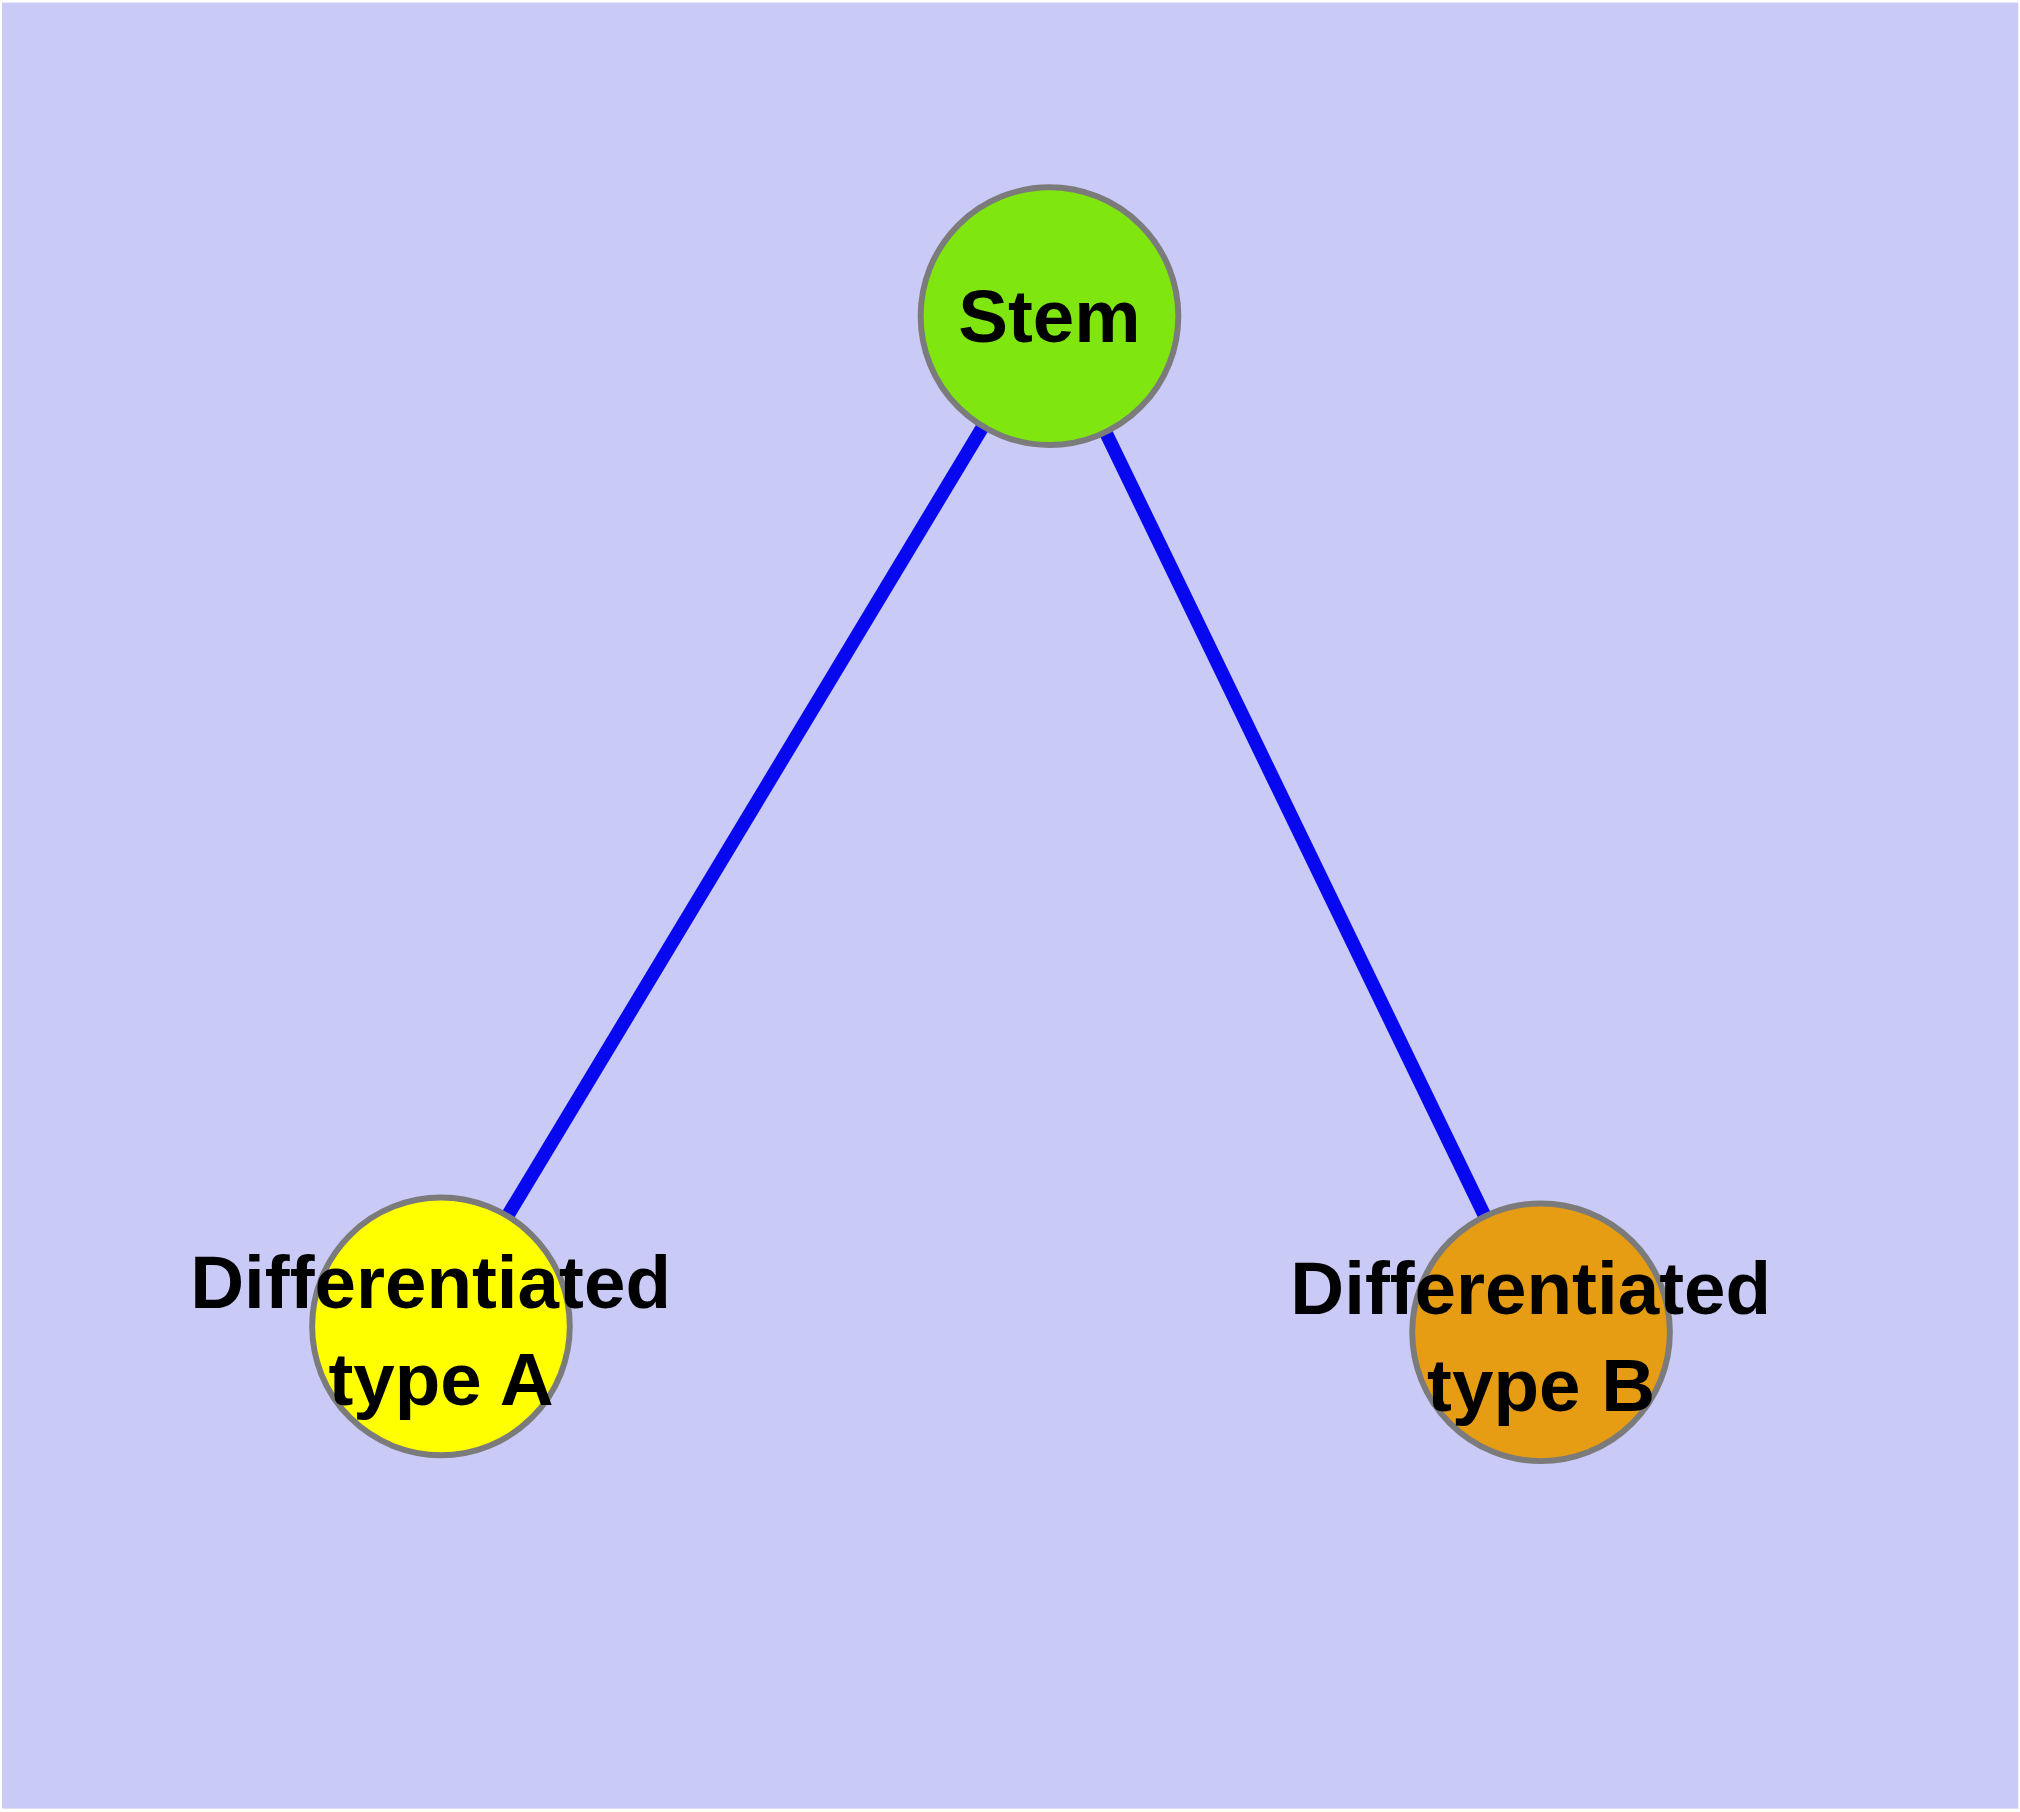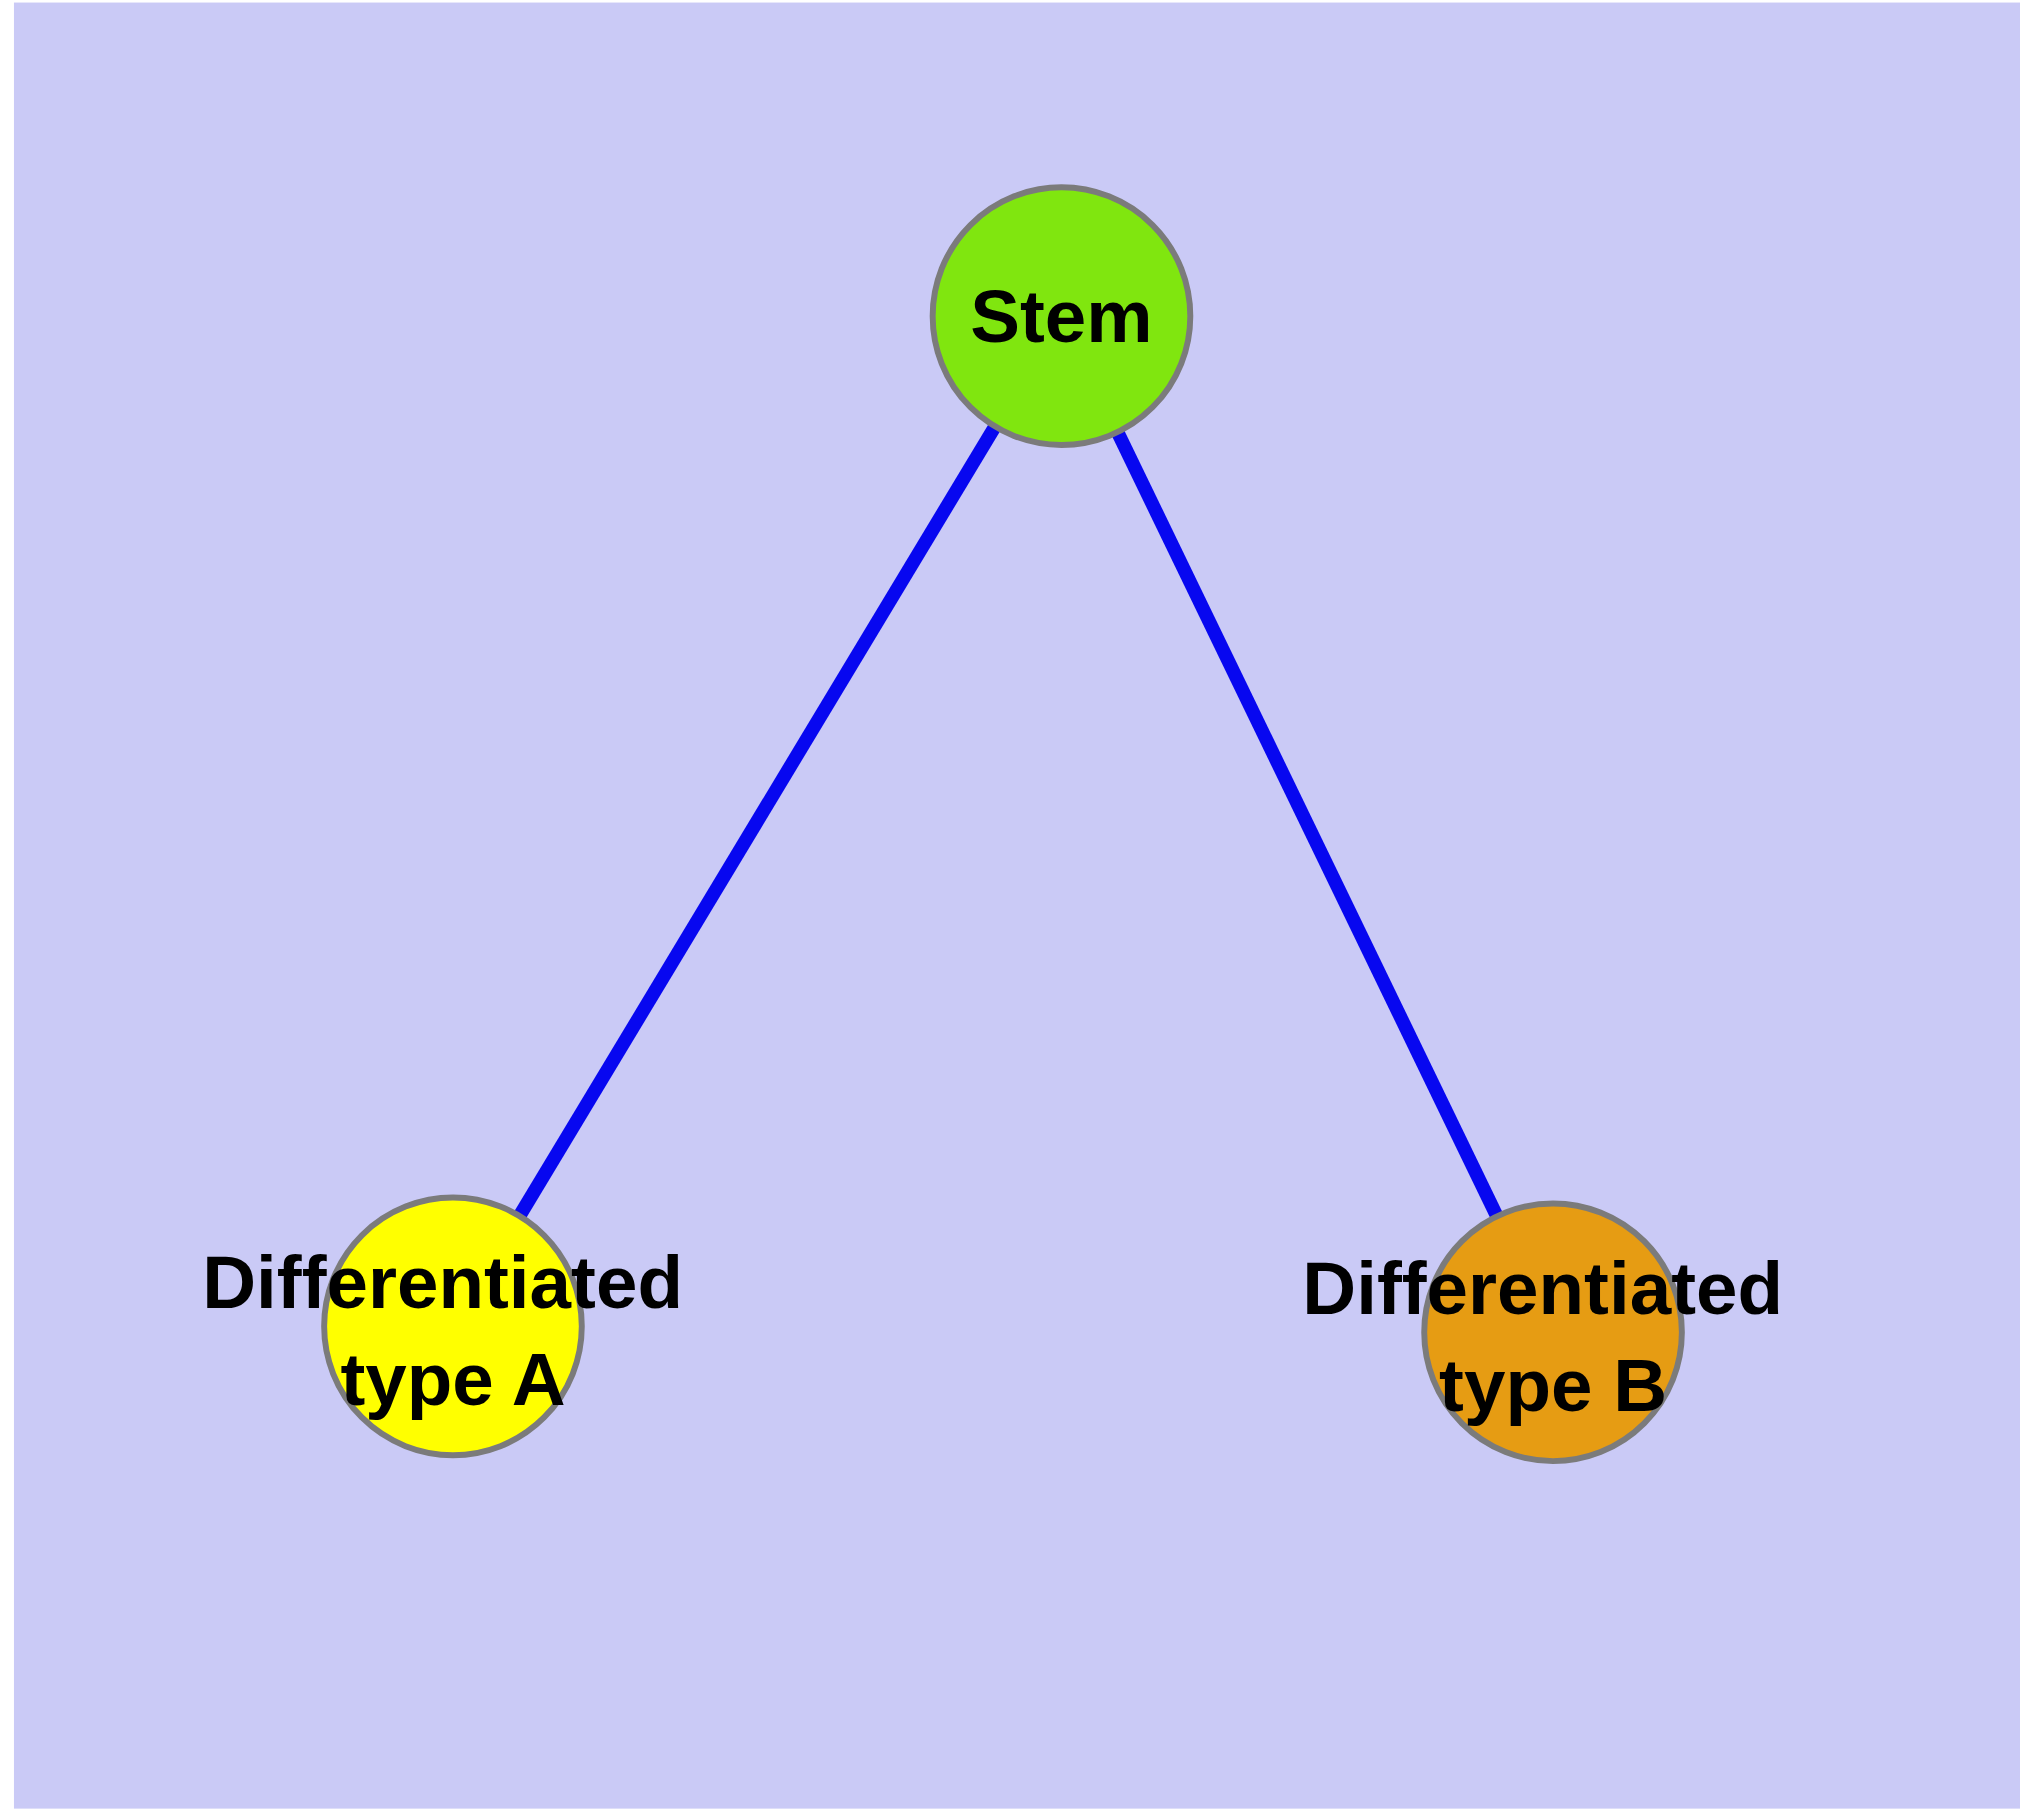--- a/index.html
+++ b/index.html
@@ -1,16 +1,16 @@
 <!DOCTYPE html>
 <html style="font-size:13.6px"><head>
 <meta charset="utf-8">
 <style>
   html, body { margin: 0; padding: 0; background: #ffffff; }
-  .stage { width: 1613px; height: 1812px; position: relative; padding-left: 12px; }
+  .stage { width: 1613px; height: 1812px; position: relative; }
   svg { display: block; }
   .edge { stroke-width: 16; stroke-linecap: butt; fill: none; }
   .node-circle { stroke-width: 7; }
   .node-label, .node-label tspan {
     font-family: "Liberation Sans", sans-serif;
     font-weight: bold;
     font-size: 88px;
     text-anchor: middle;
     dominant-baseline: central;
     fill: #000000;

